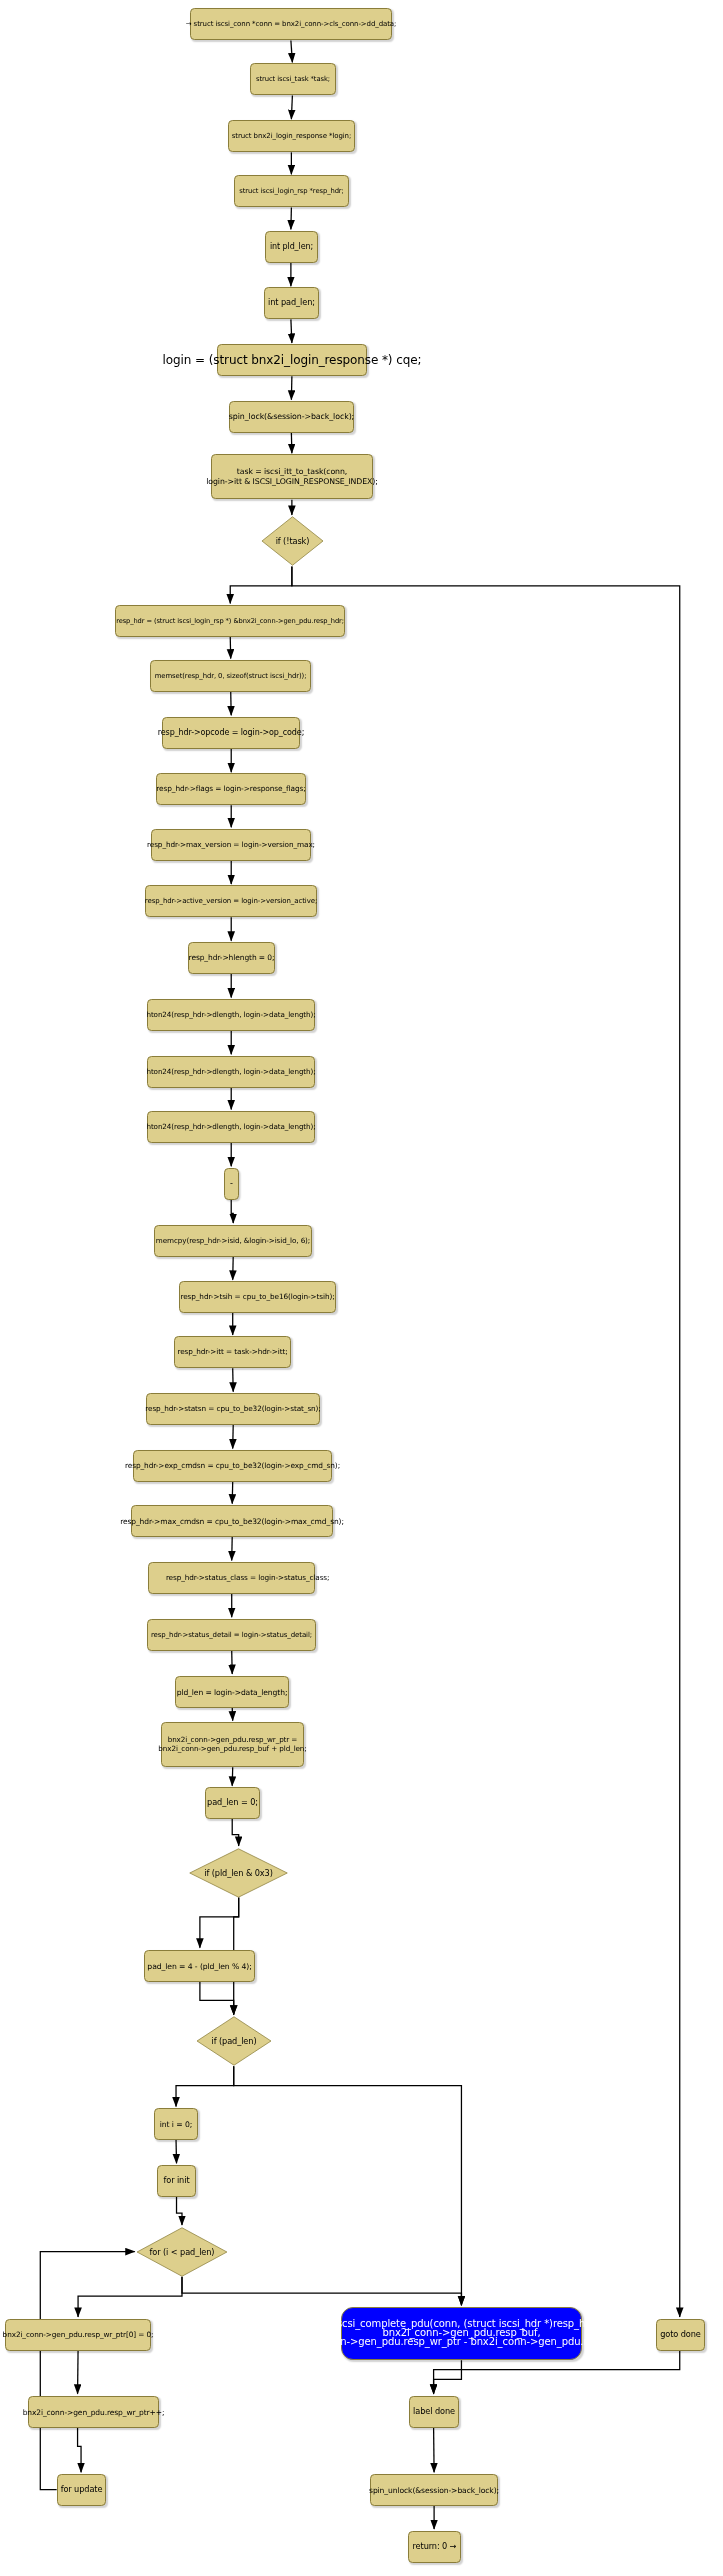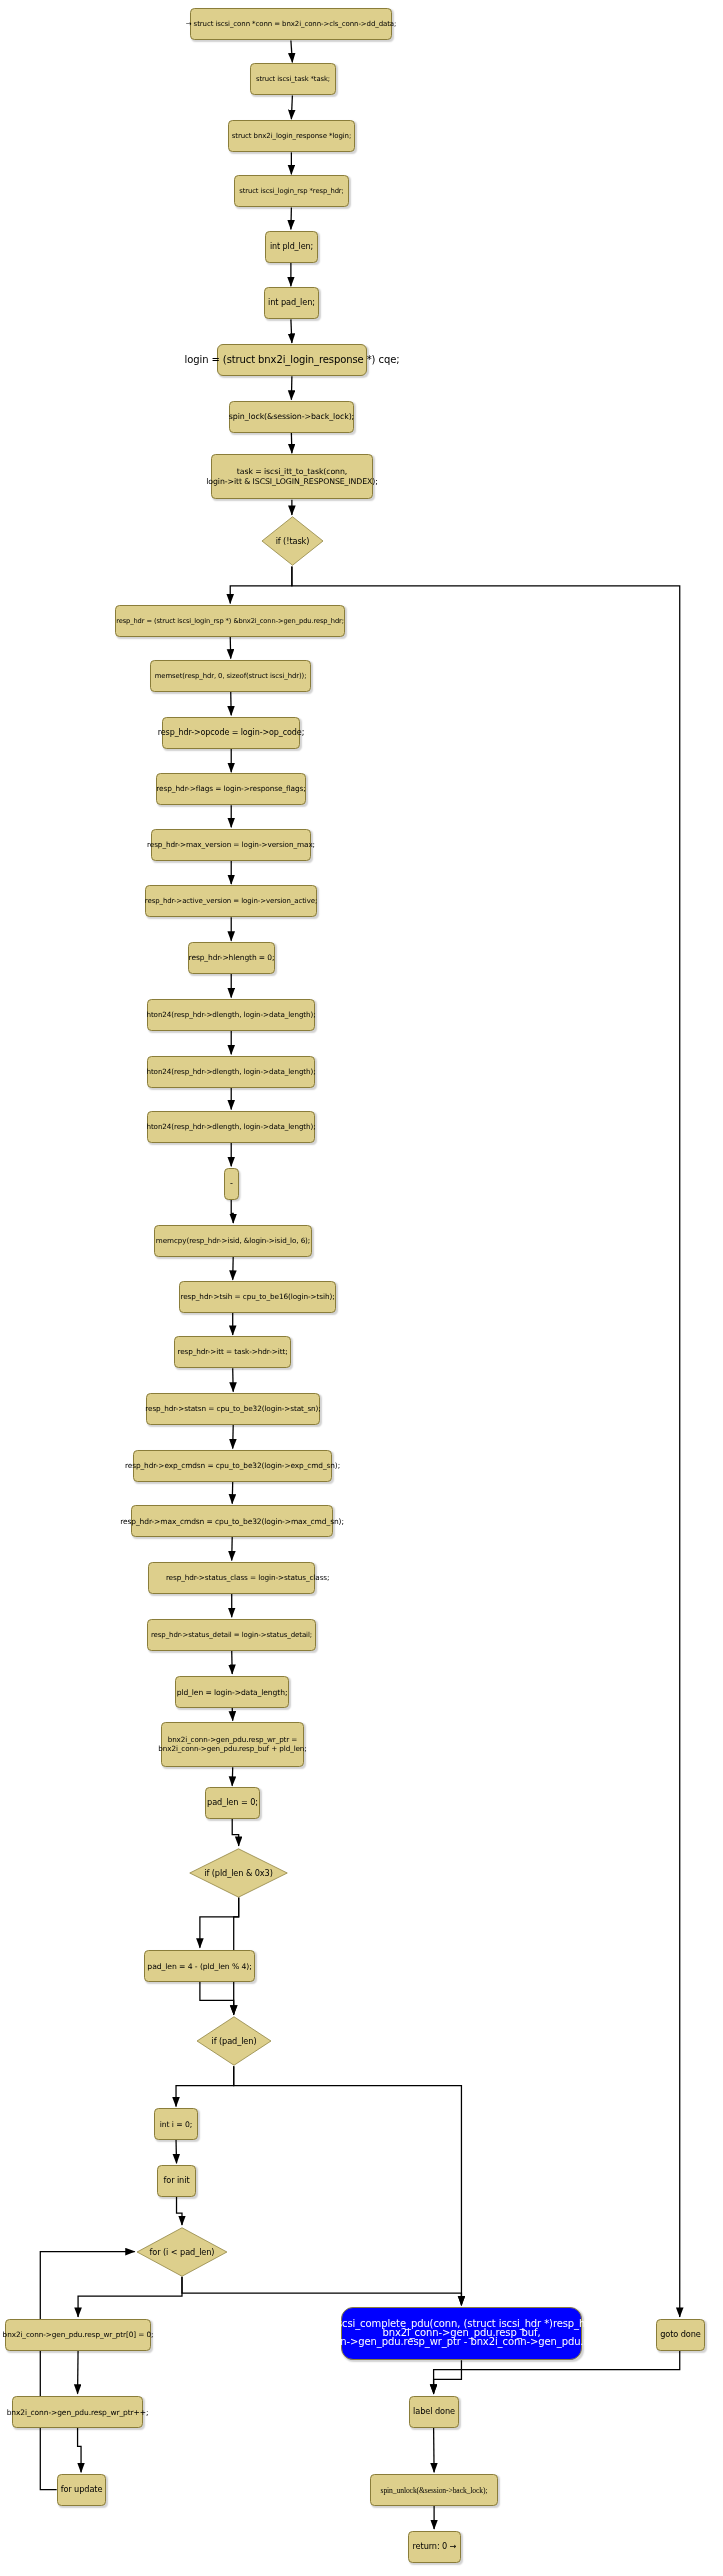--- a/index.html
+++ b/index.html
@@ -142,21 +142,21 @@
         <path d="M582.4002751031637,3360.8949416342416 L582.4002751031637,3392.5038910505837" marker-end="url(#arrow)"></path>
       </g>
   </svg>
   <div id="node-layer">
       <div class="node" style="left: 190px; top: 8.4px; width: 202px; min-height: 32px; font-size: 7px; line-height: 8.1px;">→ struct iscsi_conn *conn = bnx2i_conn-&gt;cls_conn-&gt;dd_data;</div>
       <div class="node" style="left: 250px; top: 63px; width: 86px; min-height: 32px; font-size: 6.8px; line-height: 8px;">struct iscsi_task *task;</div>
       <div class="node" style="left: 228px; top: 120px; width: 127px; min-height: 32px; font-size: 7px; line-height: 8.4px;">struct bnx2i_login_response *login;</div>
       <div class="node" style="left: 234px; top: 175px; width: 115px; min-height: 32px; font-size: 6.8px; line-height: 8px;">struct iscsi_login_rsp *resp_hdr;</div>
       <div class="node" style="left: 265px; top: 231px; width: 53px; min-height: 32px; font-size: 8px; line-height: 9.4px;">int pld_len;</div>
       <div class="node" style="left: 264px; top: 287px; width: 55px; min-height: 32px; font-size: 8.2px; line-height: 9.7px;">int pad_len;</div>
-      <div class="node" style="left: 217px; top: 344px; width: 150px; min-height: 32px; font-size: 10px; line-height: 8px; border-radius: 6px;">login = (struct bnx2i_login_response *) cqe;</div>
+      <div class="node" style="left: 217px; top: 344px; width: 150px; min-height: 32px; font-size: 12px; line-height: 8px;">login = (struct bnx2i_login_response *) cqe;</div>
       <div class="node" style="left: 229px; top: 401px; width: 125px; min-height: 32px; font-size: 7.9px; line-height: 9.3px;">spin_lock(&amp;session-&gt;back_lock);</div>
       <div class="node" style="left: 211px; top: 454px; width: 162px; min-height: 45px; font-size: 7.8px; line-height: 9.2px;">task = iscsi_itt_to_task(conn,
 login-&gt;itt &amp; ISCSI_LOGIN_RESPONSE_INDEX);</div>
       <div class="diamond" style="left: 261px; top: 516px; width: 63px; height: 50px;">
         <svg class="dshape" viewBox="0 0 84.05777166437414 67.21789883268482">
           <polygon points="42.02888583218707,1 83.05777166437414,33.60894941634241 42.02888583218707,66.21789883268482 1,33.60894941634241" fill="#ddcf8c" stroke="#8a7d3a" stroke-width="1"></polygon>
         </svg>
         <div class="dlabel">if (!task)</div>
       </div>
       <div class="node" style="left: 115px; top: 605px; width: 230px; min-height: 32px; font-size: 6.7px; line-height: 8px;">resp_hdr = (struct iscsi_login_rsp *) &amp;bnx2i_conn-&gt;gen_pdu.resp_hdr;</div>
@@ -201,20 +201,20 @@
         <svg class="dshape" viewBox="0 0 122.75103163686381 67.21789883268482">
           <polygon points="61.37551581843191,1 121.75103163686381,33.60894941634241 61.37551581843191,66.21789883268482 1,33.60894941634241" fill="#ddcf8c" stroke="#8a7d3a" stroke-width="1"></polygon>
         </svg>
         <div class="dlabel">for (i &lt; pad_len)</div>
       </div>
       <div class="node" style="left: 5px; top: 2319px; width: 146px; min-height: 32px; font-size: 7.3px; line-height: 8.7px; text-align: center;">bnx2i_conn-&gt;gen_pdu.resp_wr_ptr[0] = 0;</div>
       <div class="node highlight" style="left: 341px; top: 2307px; width: 241px; min-height: 53px; font-size: 10px; line-height: 8.8px; border-radius: 12px;">__iscsi_complete_pdu(conn, (struct iscsi_hdr *)resp_hdr,
 bnx2i_conn-&gt;gen_pdu.resp_buf,
 bnx2i_conn-&gt;gen_pdu.resp_wr_ptr - bnx2i_conn-&gt;gen_pdu.resp_buf);</div>
       <div class="node" style="left: 656px; top: 2319px; width: 49px; min-height: 32px; font-size: 8.2px; line-height: 9.7px;">goto done</div>
-      <div class="node" style="left: 12px; top: 2396px; width: 131px; min-height: 32px; font-size: 7.5px; line-height: 9px;">bnx2i_conn-&gt;gen_pdu.resp_wr_ptr++;</div>
+      <div class="node" style="left: 28px; top: 2396px; width: 131px; min-height: 32px; font-size: 7.5px; line-height: 9px;">bnx2i_conn-&gt;gen_pdu.resp_wr_ptr++;</div>
       <div class="node" style="left: 409px; top: 2396px; width: 50px; min-height: 32px; font-size: 8.2px; line-height: 9.7px;">label done</div>
       <div class="node" style="left: 57px; top: 2474px; width: 49px; min-height: 32px; font-size: 8.2px; line-height: 9.7px;">for update</div>
-      <div class="node" style="left: 370px; top: 2474px; width: 128px; min-height: 32px; font-size: 7.6px; line-height: 9px; font-family: Liberation Serif, serif;">spin_unlock(&amp;session-&gt;back_lock);</div>
+      <div class="node" style="left: 370px; top: 2474px; width: 128px; min-height: 32px; font-size: 7.6px; line-height: 9px;">spin_unlock(&amp;session-&gt;back_lock);</div>
       <div class="node" style="left: 408px; top: 2531px; width: 53px; min-height: 32px; font-size: 8.2px; line-height: 9.7px;">return: 0 →</div>
     </div>
 </div>
 
 
 </body></html>

